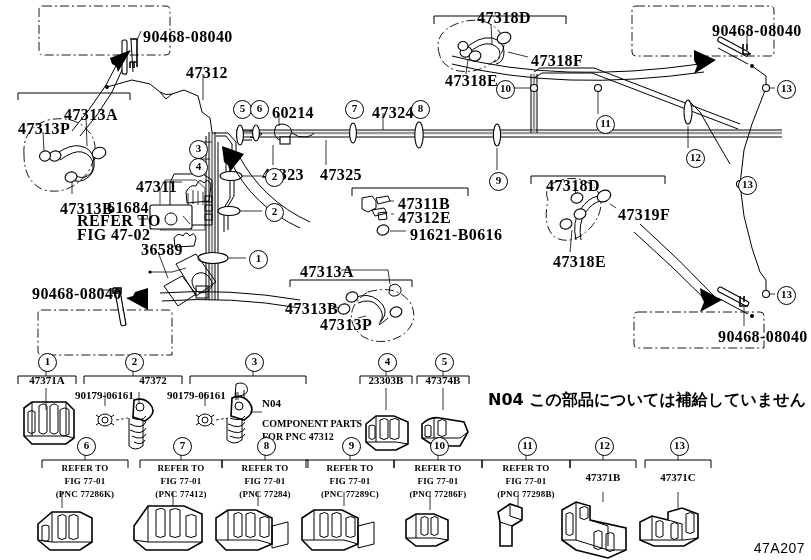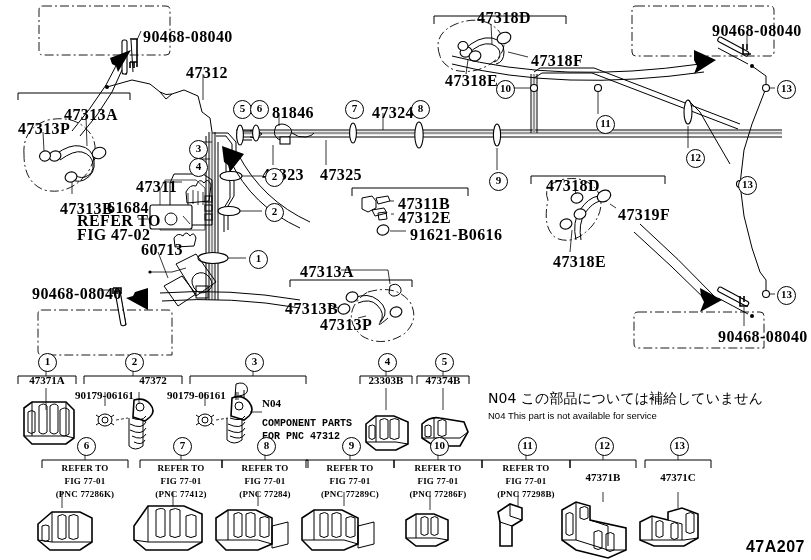--- a/index.html
+++ b/index.html
@@ -5,32 +5,32 @@
   html,body{margin:0;padding:0;background:#ffffff;}
   body{width:811px;height:560px;position:relative;overflow:hidden;
        font-family:"Liberation Serif",serif;color:#000;}
   #stage{position:absolute;left:0;top:0;width:811px;height:560px;}
   svg#art{position:absolute;left:0;top:0;width:811px;height:560px;}
 
   .lbl{position:absolute;font-family:"Liberation Serif",serif;font-weight:bold;
        font-size:16px;letter-spacing:.4px;white-space:nowrap;line-height:1.15;}
   .note{position:absolute;font-family:"Liberation Sans",sans-serif;font-size:9.5px;
         white-space:nowrap;line-height:1.5;}
-  .note .jp{font-family:"DejaVu Sans",sans-serif;font-size:14px;font-weight:normal;}
+  .note .jp{font-family:"DejaVu Sans",sans-serif;font-size:16px;font-weight:bold;}
   .cirnum{position:absolute;width:17px;height:17px;border:1.3px solid #000;
           border-radius:50%;background:#fff;font-family:"Liberation Serif",serif;
           font-size:11px;font-weight:bold;text-align:center;line-height:15px;}
   .boxlbl{position:absolute;font-family:"Liberation Serif",serif;font-weight:bold;
           font-size:11px;white-space:nowrap;text-align:center;line-height:1.35;}
   .refbox{position:absolute;font-family:"Liberation Serif",serif;font-weight:bold;
           font-size:9px;white-space:nowrap;text-align:center;line-height:1.45;
           letter-spacing:.2px;}
   .diagid{position:absolute;right:6px;bottom:4px;font-family:"Liberation Sans",sans-serif;
-          font-size:16px;font-weight:bold;letter-spacing:.5px;}
-  .ctext{font-family:Liberation Mono, monospace;font-weight:bold;font-size:10px;}
+          font-size:14px;font-weight:normal;letter-spacing:.5px;}
+  .ctext{font-family:Liberation Serif, serif;font-weight:bold;font-size:10px;}
 </style>
 </head>
 <body>
 
 <div id="stage">
 
 <svg id="art" viewBox="0 0 811 560">
   <defs>
     <style>
       .s{fill:none;stroke:#000;stroke-width:1;}
@@ -406,23 +406,23 @@
 <div>
   <div class="lbl" style="left:143px;top:28px">90468-08040</div>
   <div class="lbl" style="left:186px;top:64px">47312</div>
   <div class="lbl" style="left:64px;top:106px">47313A</div>
   <div class="lbl" style="left:18px;top:120px">47313P</div>
   <div class="lbl" style="left:60px;top:200px">47313B</div>
   <div class="lbl" style="left:136px;top:178px">47311</div>
   <div class="lbl" style="left:107px;top:199px">61684</div>
   <div class="lbl" style="left:77px;top:212px">REFER TO</div>
   <div class="lbl" style="left:77px;top:226px">FIG 47-02</div>
-  <div class="lbl" style="left:141px;top:241px">60713</div>
+  <div class="lbl" style="left:141px;top:241px">36589</div>
   <div class="lbl" style="left:32px;top:285px">90468-08040</div>
-  <div class="lbl" style="left:272px;top:104px">81846</div>
+  <div class="lbl" style="left:272px;top:104px">60214</div>
   <div class="lbl" style="left:262px;top:166px">47323</div>
   <div class="lbl" style="left:320px;top:166px">47325</div>
   <div class="lbl" style="left:372px;top:104px">47324</div>
   <div class="lbl" style="left:398px;top:195px">47311B</div>
   <div class="lbl" style="left:398px;top:209px">47312E</div>
   <div class="lbl" style="left:410px;top:226px">91621-B0616</div>
   <div class="lbl" style="left:300px;top:263px">47313A</div>
   <div class="lbl" style="left:285px;top:300px">47313B</div>
   <div class="lbl" style="left:320px;top:316px">47313P</div>
   <div class="lbl" style="left:477px;top:9px">47318D</div>
@@ -469,21 +469,20 @@
   <div class="boxlbl" style="left:75px;top:388px">90179-06161</div>
   <div class="boxlbl" style="left:167px;top:388px">90179-06161</div>
 
   <div class="boxlbl" style="left:262px;top:396px;text-align:right">N04</div>
   <div class="ctext" style="position:absolute;left:262px;top:418px">COMPONENT PARTS</div>
   <div class="ctext" style="position:absolute;left:262px;top:431px">FOR PNC 47312</div>
 </div>
 
 <div class="note" style="left:488px;top:388px">
   <div class="jp">N04 この部品については補給していません</div>
-  <div>N04 This part is not available for service</div>
 </div>
 
 <div>
   <div class="cirnum" style="left:77px;top:437px">6</div>
   <div class="cirnum" style="left:173px;top:437px">7</div>
   <div class="cirnum" style="left:257px;top:437px">8</div>
   <div class="cirnum" style="left:342px;top:437px">9</div>
   <div class="cirnum" style="left:430px;top:437px">10</div>
   <div class="cirnum" style="left:518px;top:437px">11</div>
   <div class="cirnum" style="left:595px;top:437px">12</div>

